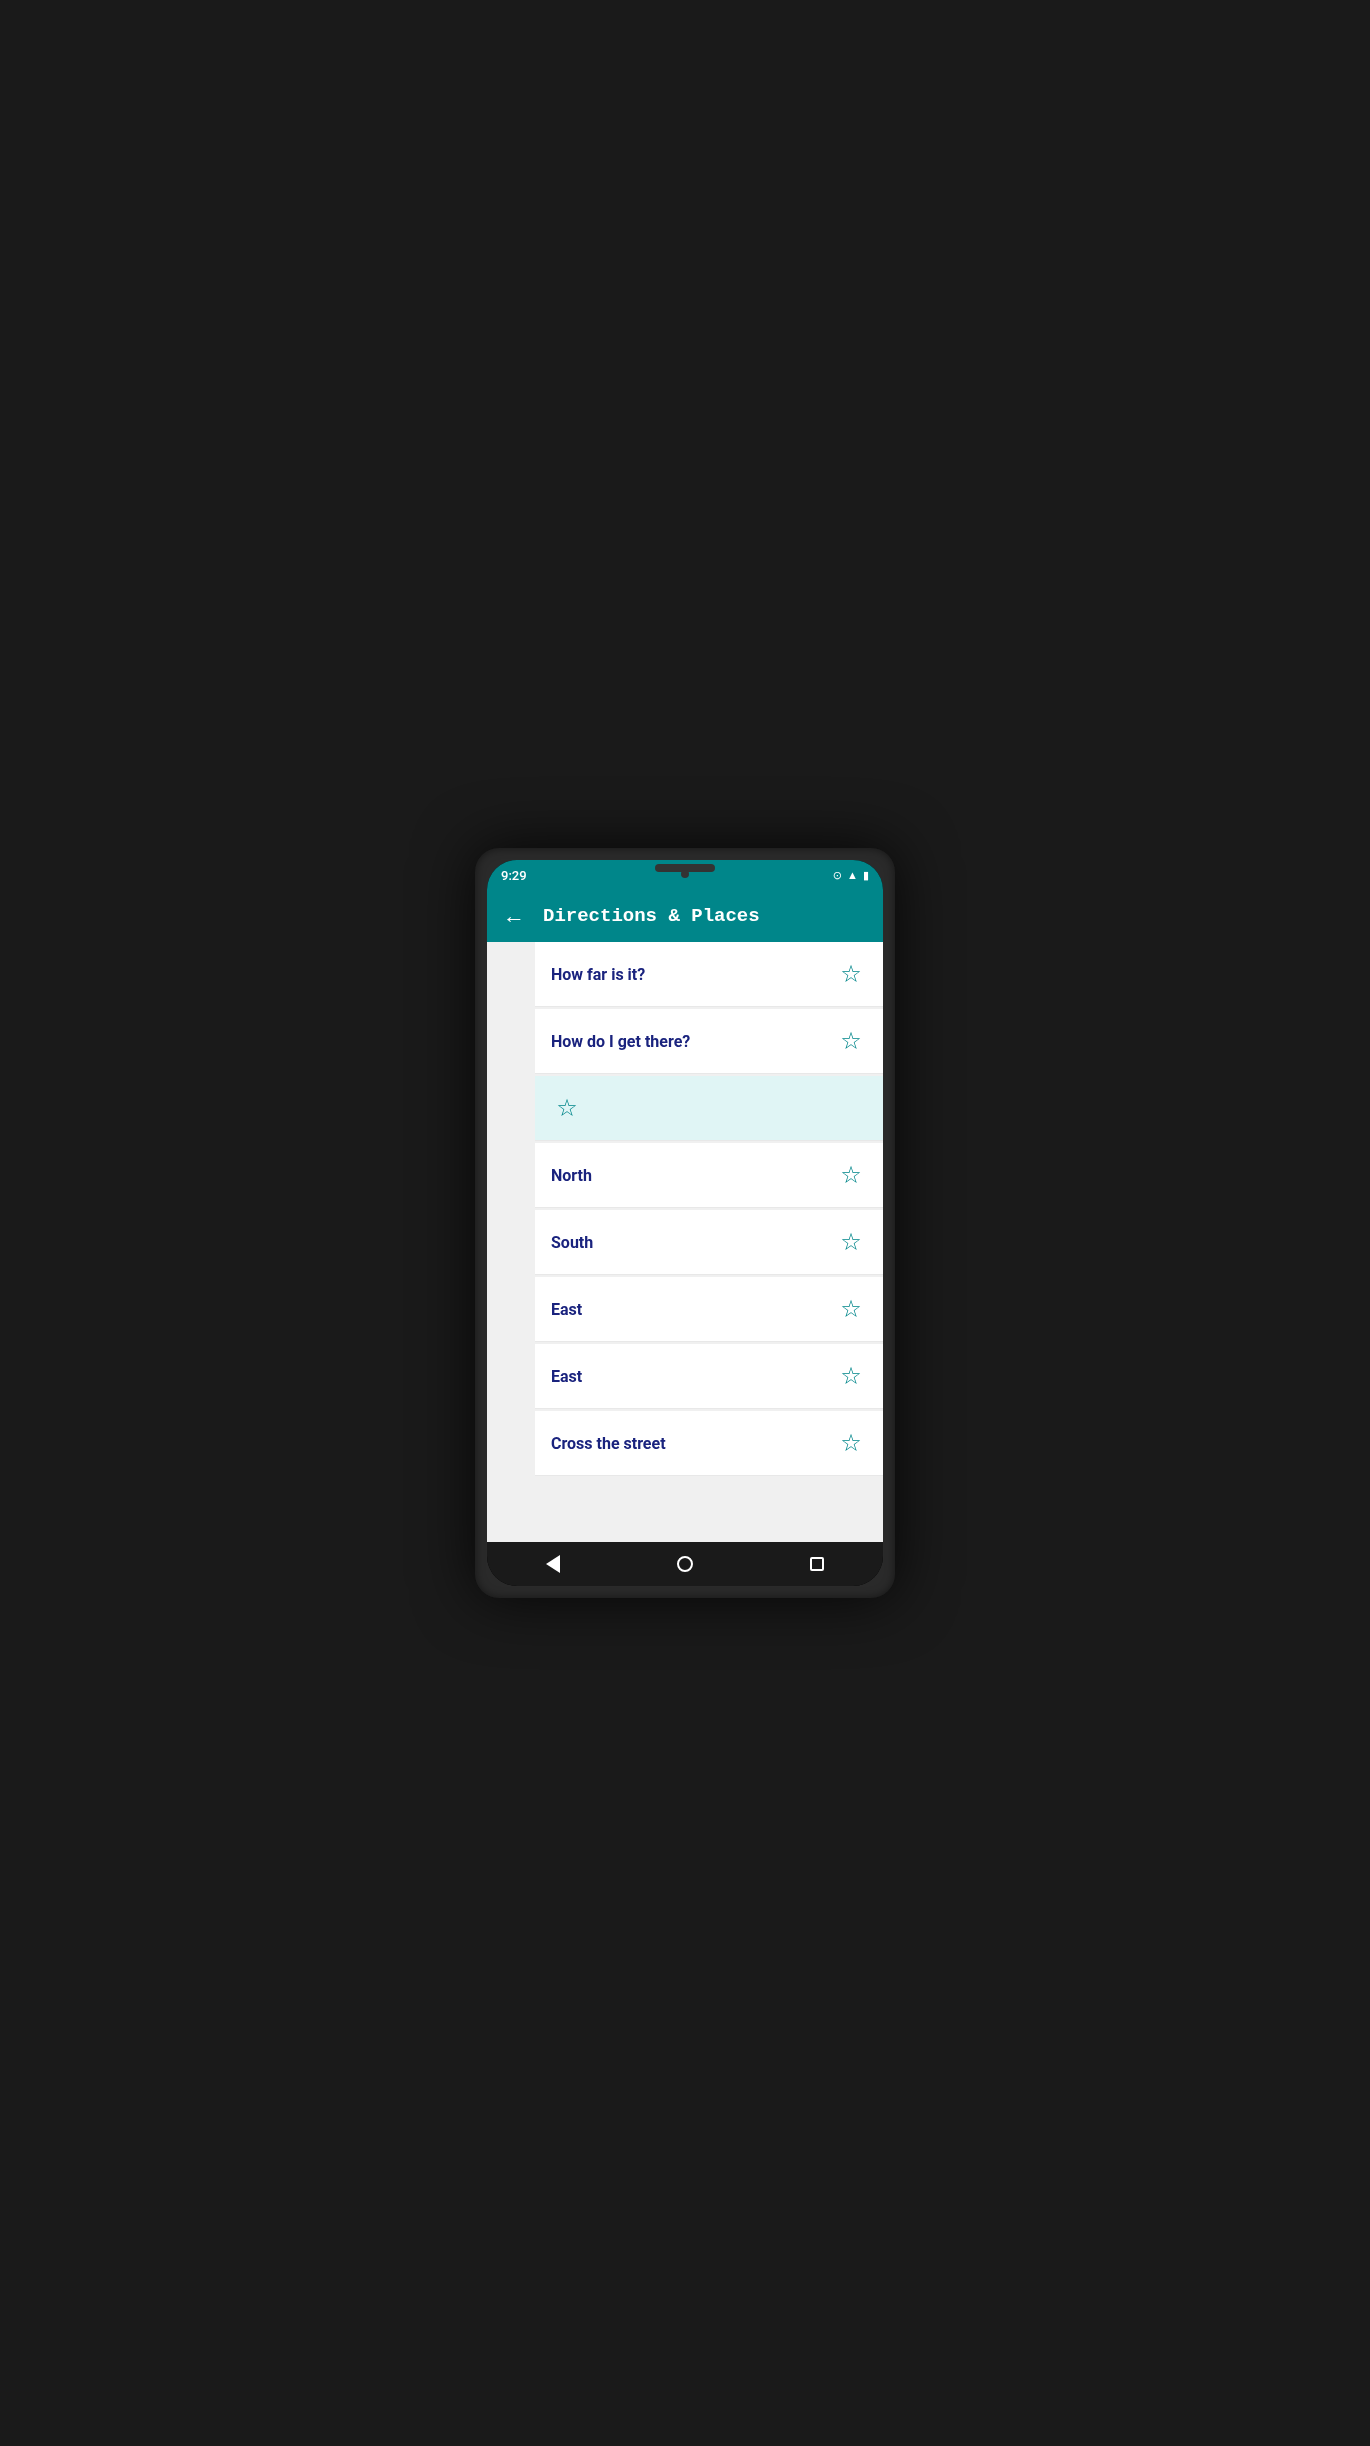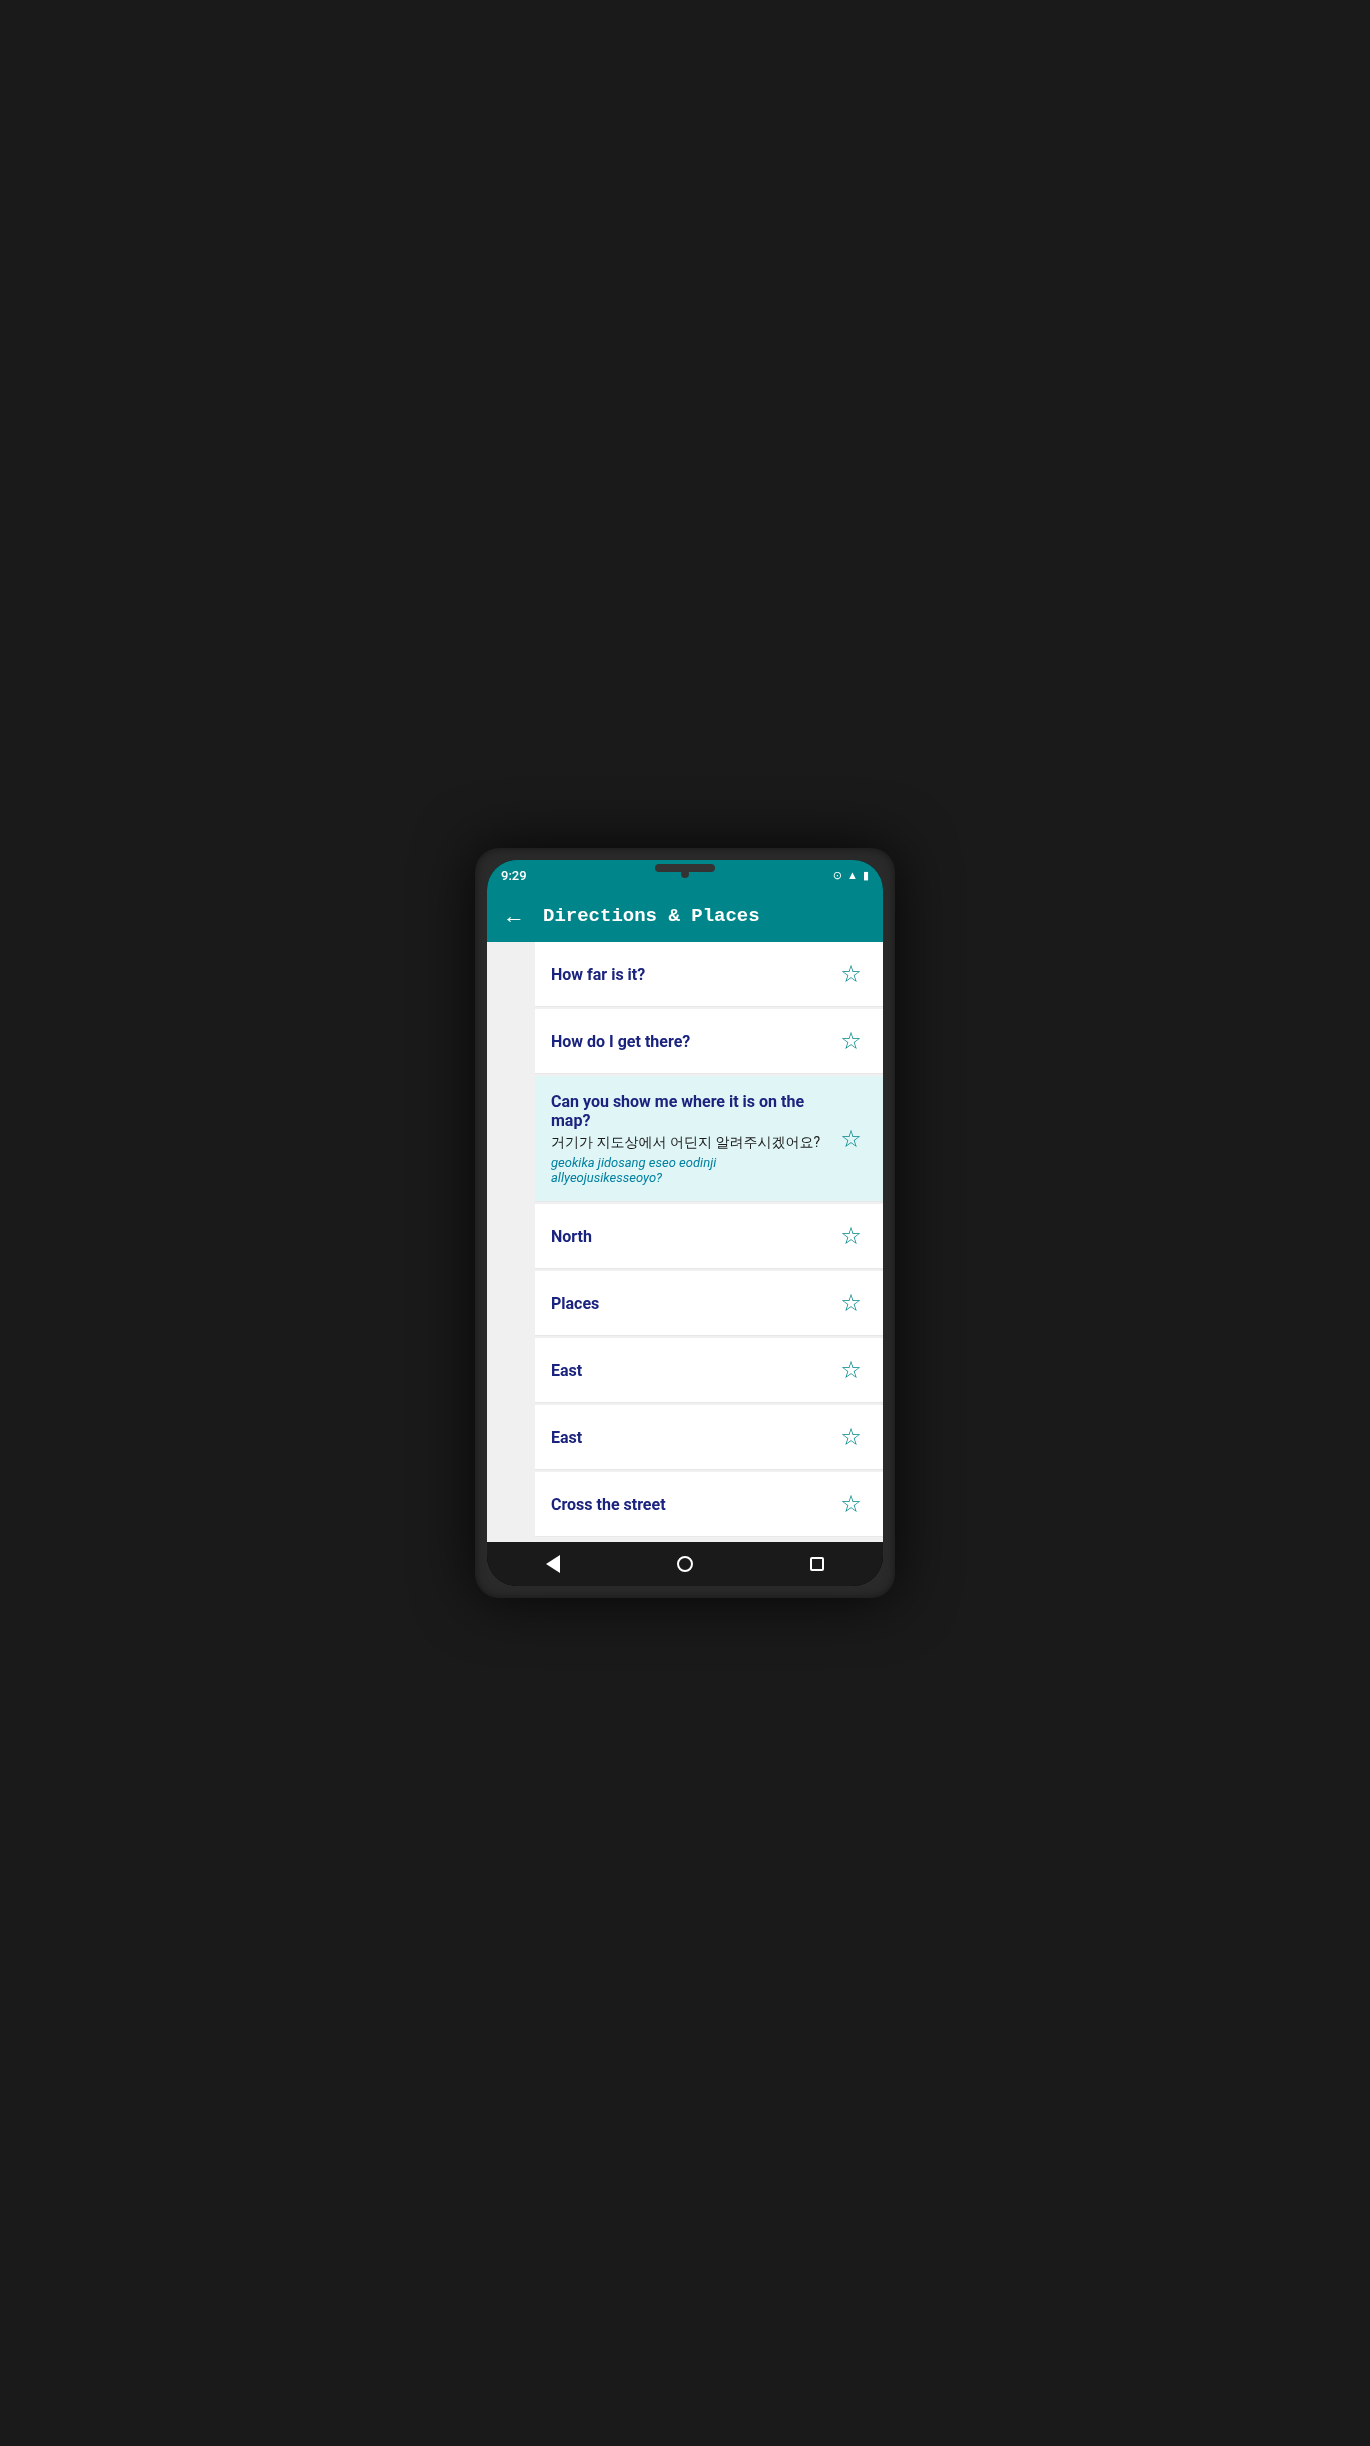--- a/index.html
+++ b/index.html
@@ -255,42 +255,37 @@
       <div class="list-item">
         <div class="list-item-text">
           <div class="item-label">How do I get there?</div>
         </div>
         <div class="star-btn">
           <span class="star-icon">☆</span>
         </div>
       </div>
 
       <div class="list-item highlighted">
-        <div class="list-item-text">
-          <div class="item-label">Can you show me where it is on the map?</div>
-          <div class="item-translation">거기가 지도상에서 어딘지 알려주시겠어요?</div>
-          <div class="item-romanized">geokika jidosang eseo eodinji allyeojusikesseoyo?</div>
-        </div>
         <div class="star-btn">
           <span class="star-icon">☆</span>
         </div>
       </div>
 
       <div class="list-item">
         <div class="list-item-text">
           <div class="item-label">North</div>
         </div>
         <div class="star-btn">
           <span class="star-icon">☆</span>
         </div>
       </div>
 
       <div class="list-item">
         <div class="list-item-text">
-          <div class="item-label">Places</div>
+          <div class="item-label">South</div>
         </div>
         <div class="star-btn">
           <span class="star-icon">☆</span>
         </div>
       </div>
 
       <div class="list-item">
         <div class="list-item-text">
           <div class="item-label">East</div>
         </div>

